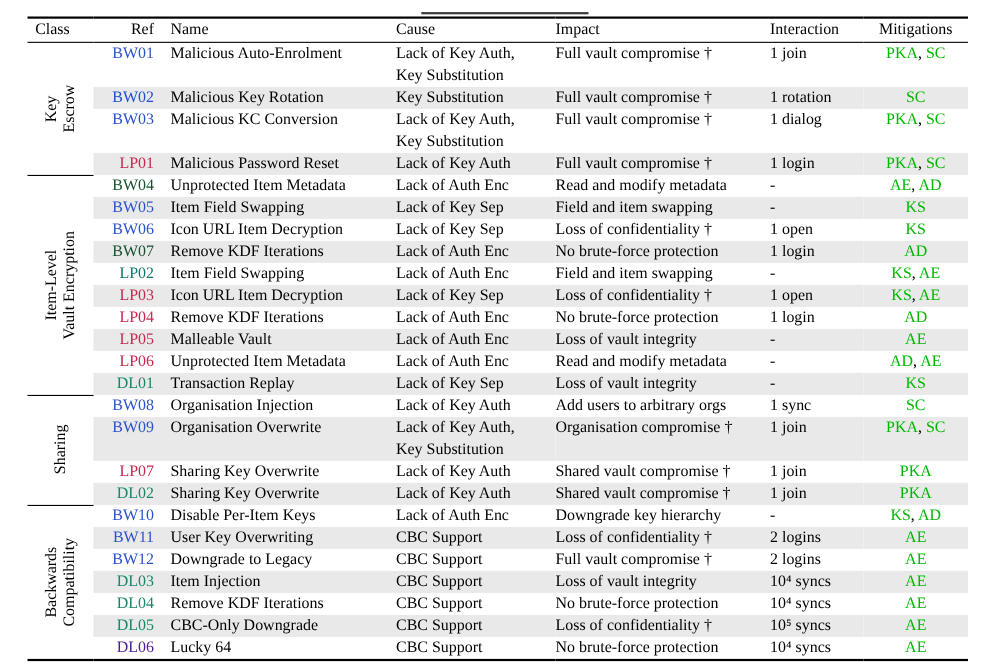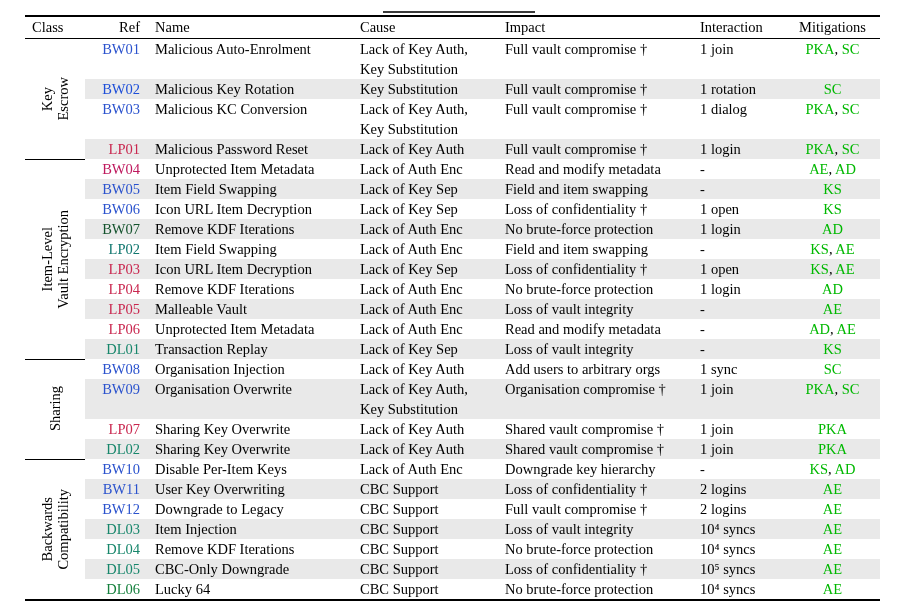--- a/index.html
+++ b/index.html
@@ -150,21 +150,21 @@
           <td class="inter-cell">1 login</td>
           <td class="mit-cell"><span style="color: rgb(0, 184, 0);">PKA</span>, <span style="color: rgb(0, 184, 0);">SC</span></td>
         </tr>
         <tr>
           <td class="class-cell group-sep" rowspan="10">
             <div class="rot-wrap">
               <span class="rot">Item-Level</span>
               <span class="rot">Vault Encryption</span>
             </div>
           </td>
-          <td class="ref-cell" style="color: #be185d;">BW04</td>
+          <td class="ref-cell" style="color: #14532d;">BW04</td>
           <td class="name-cell">Unprotected Item Metadata</td>
           <td class="cause-cell">Lack of Auth Enc</td>
           <td class="impact-cell">Read and modify metadata</td>
           <td class="inter-cell">-</td>
           <td class="mit-cell"><span style="color: rgb(0, 184, 0);">AE</span>, <span style="color: rgb(0, 184, 0);">AD</span></td>
         </tr>
         <tr class="striped">
           <td class="ref-cell" style="color: rgb(42, 82, 205);">BW05</td>
           <td class="name-cell">Item Field Swapping</td>
           <td class="cause-cell">Lack of Key Sep</td>
@@ -322,21 +322,21 @@
         </tr>
         <tr class="striped">
           <td class="ref-cell" style="color: rgb(23, 134, 107);">DL05</td>
           <td class="name-cell">CBC-Only Downgrade</td>
           <td class="cause-cell">CBC Support</td>
           <td class="impact-cell">Loss of confidentiality †</td>
           <td class="inter-cell">10⁵ syncs</td>
           <td class="mit-cell"><span style="color: rgb(0, 184, 0);">AE</span></td>
         </tr>
         <tr>
-          <td class="ref-cell" style="color: #15803d;">DL06</td>
+          <td class="ref-cell" style="color: #4c1d95;">DL06</td>
           <td class="name-cell">Lucky 64</td>
           <td class="cause-cell">CBC Support</td>
           <td class="impact-cell">No brute-force protection</td>
           <td class="inter-cell">10⁴ syncs</td>
           <td class="mit-cell"><span style="color: rgb(0, 184, 0);">AE</span></td>
         </tr>
       </tbody>
   </table>
 </div>
 

